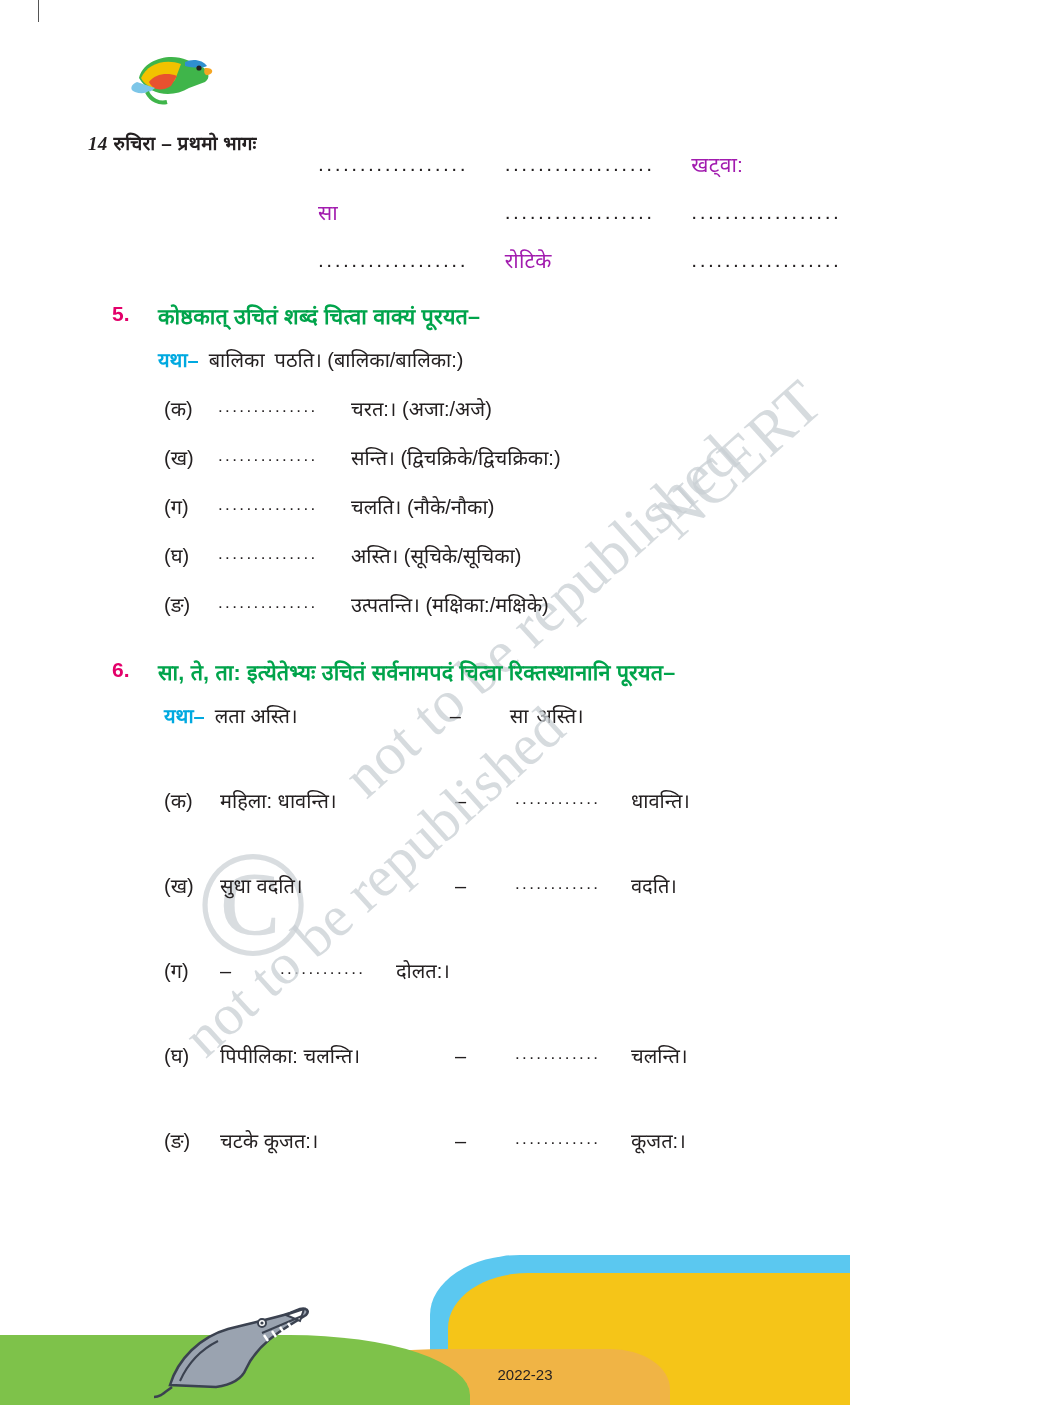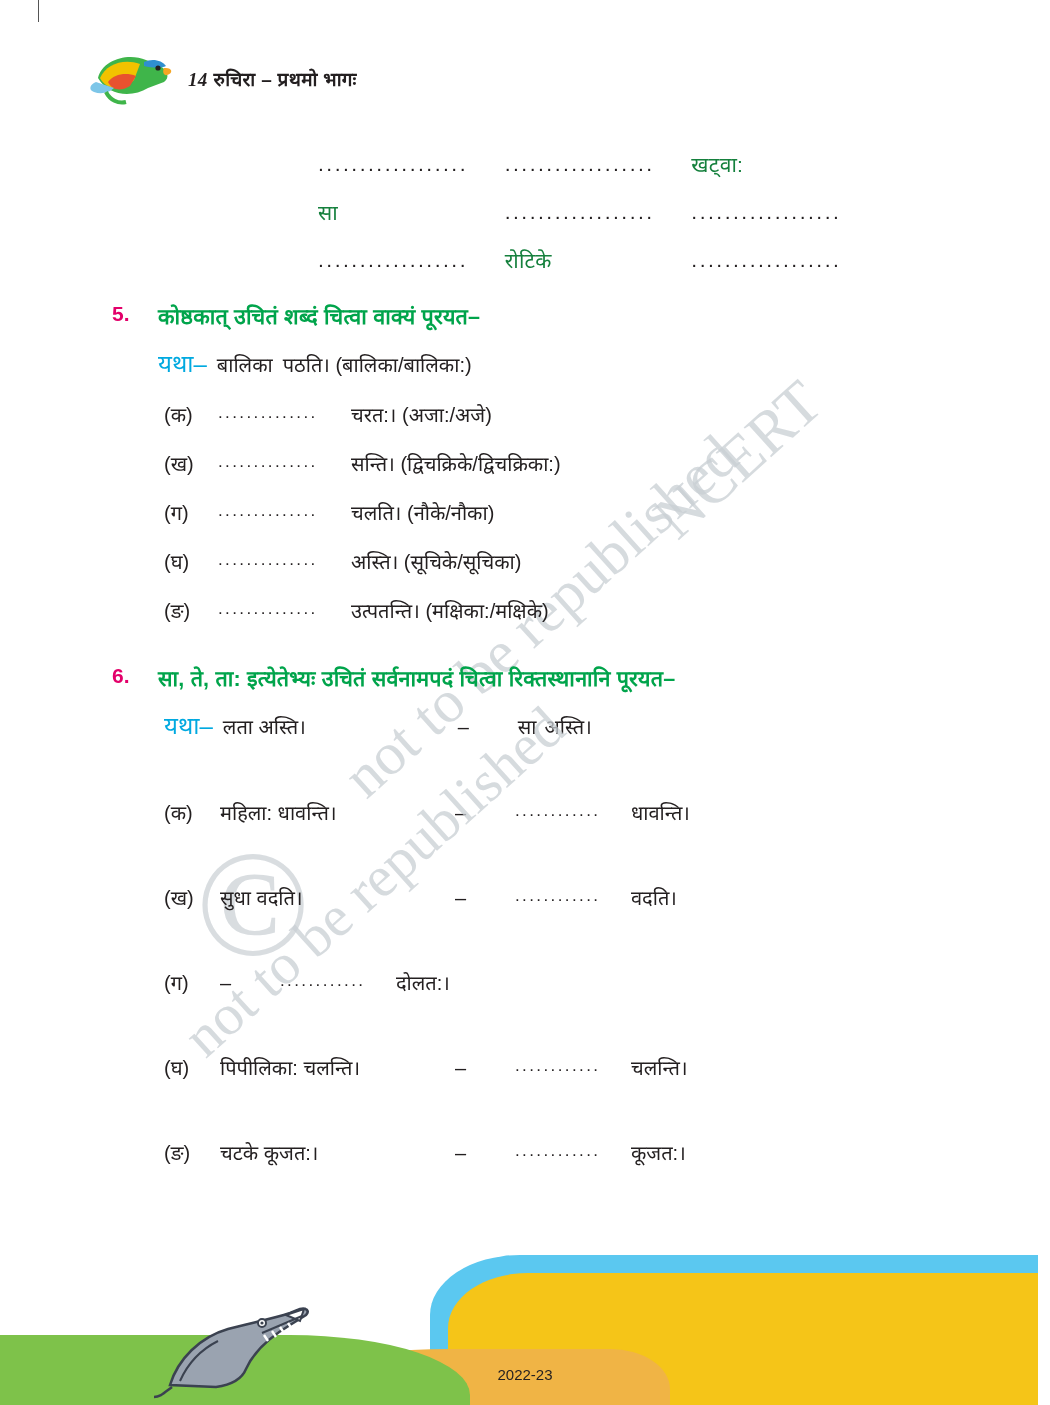--- a/index.html
+++ b/index.html
@@ -25,21 +25,22 @@
     background: #555;
   }
 
   
   .page-header {
     position: absolute;
     left: 88px;
     top: 48px;
     display: flex;
     align-items: center;
-    gap: 14px;
+    gap: 20px;
+    flex-direction: column;
   }
   .parrot {
     width: 86px;
     height: 62px;
     position: relative;
   }
   .header-text {
     font-size: 19px;
     font-weight: bold;
     color: #231f20;
@@ -66,21 +67,21 @@
     width: 560px;
   }
   .tbl-row {
     display: flex;
     height: 48px;
     align-items: center;
   }
   .tbl-cell {
     width: 200px;
     font-size: 21px;
-    color: #15803d;
+    color: #a21caf;
     letter-spacing: .3px;
   }
   .tbl-cell.c2 { width: 200px; }
   .dots {
     letter-spacing: 2.5px;
     color: #231f20;
   }
 
   .qitem {
     margin-top: 18px;
@@ -108,22 +109,22 @@
     margin-left: 46px;
     margin-top: 14px;
     font-size: 20px;
     color: #231f20;
     display: flex;
     align-items: baseline;
     gap: 10px;
   }
   .yatha {
     color: #00a9e0;
-    font-weight: normal;
-    font-size: 24px;
+    font-weight: bold;
+    font-size: 20px;
   }
   .bold-word { font-weight: normal; }
 
   .sub-list { margin-left: 52px; margin-top: 6px; }
   .sub-row {
     display: flex;
     align-items: baseline;
     font-size: 20px;
     color: #231f20;
     margin-top: 22px;
@@ -196,21 +197,21 @@
     color: #c9cfd4;
     opacity: .7;
     font-family: "Liberation Serif", serif;
   }
 
   
   .footer-art {
     position: absolute;
     left: 0;
     bottom: 0;
-    width: 1038px;
+    width: 850px;
     height: 180px;
     overflow: hidden;
   }
   .grass {
     position: absolute;
     left: 0; bottom: 0;
     width: 470px; height: 70px;
     background: #7ec24a;
     border-top-right-radius: 180px 60px;
   }

